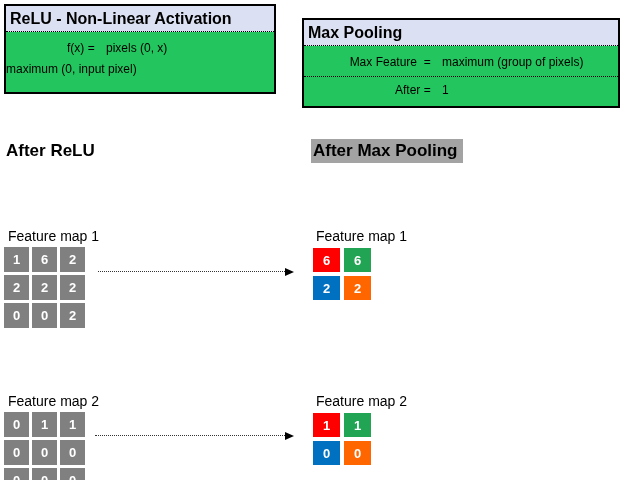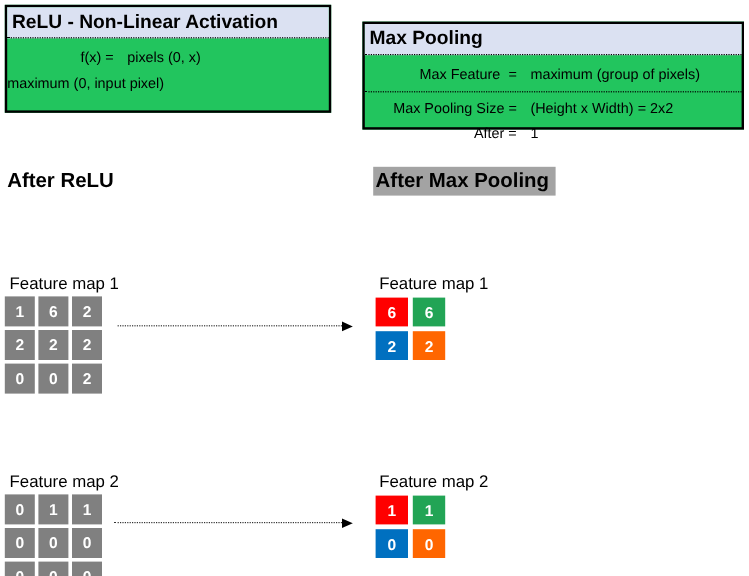--- a/index.html
+++ b/index.html
@@ -55,24 +55,20 @@
 </div>
 
 <div class="abs info-box pool-box" style="left:302px; top:4px; width:318px; height:90px;margin-top:14px;">
   <div class="box-header" style="background: rgb(219, 225, 242);">Max Pooling</div>
   <div class="box-body">
     <div class="formula-row sep-bottom">
       <span class="flabel">Max Feature  = </span>
       <span class="fvalue">maximum (group of pixels)</span>
     </div>
     <div class="formula-row">
-      <span class="flabel">Max Pooling Size = </span>
-      <span class="fvalue">(Height x Width) = 2x2</span>
-    </div>
-    <div class="formula-row">
       <span class="flabel">After = </span>
       <span class="fvalue">1</span>
     </div>
   </div>
 </div>
 
 <div class="abs section-heading" style="left:6px; top:140px;">After ReLU</div>
 <div class="abs section-heading hl" style="left: 311px; top: 139px; background: #a3a3a3;">After Max Pooling</div>
 
 <div class="abs fm-label" style="left:8px; top:228px;">Feature map 1</div>

